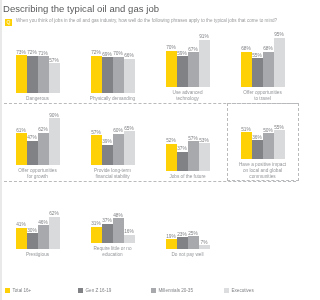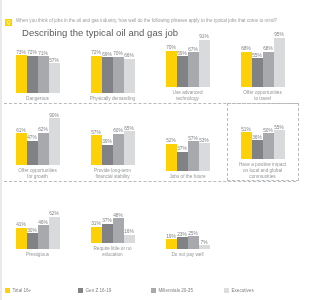--- a/index.html
+++ b/index.html
@@ -10,26 +10,25 @@
     overflow: hidden;
   }
   #page {
     position: relative;
     width: 300px; height: 300px;
     background: #ffffff;
   }
   
   .title {
     position: absolute;
-    left: 22px; top: 3px;
+    left: 3px; top: 3px;
     font-size: 9.5px;
     color: #58595b;
     letter-spacing: 0.05px;
     white-space: nowrap;
-    margin-top: 24px;
   }
   .subrow {
     position: absolute;
     left: 5px; top: 18px;
     display: flex;
     align-items: flex-start;
     gap: 4px;
     width: 292px;
   }
   .q-badge {

